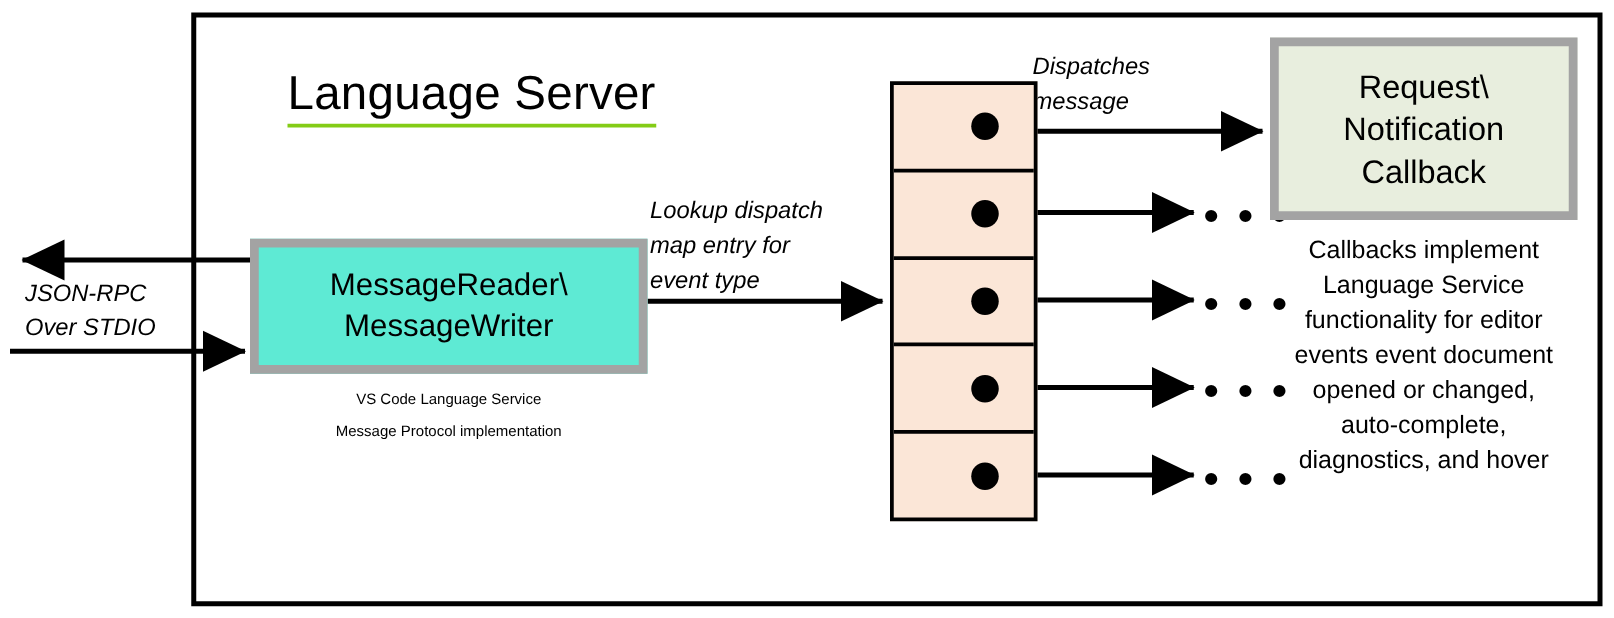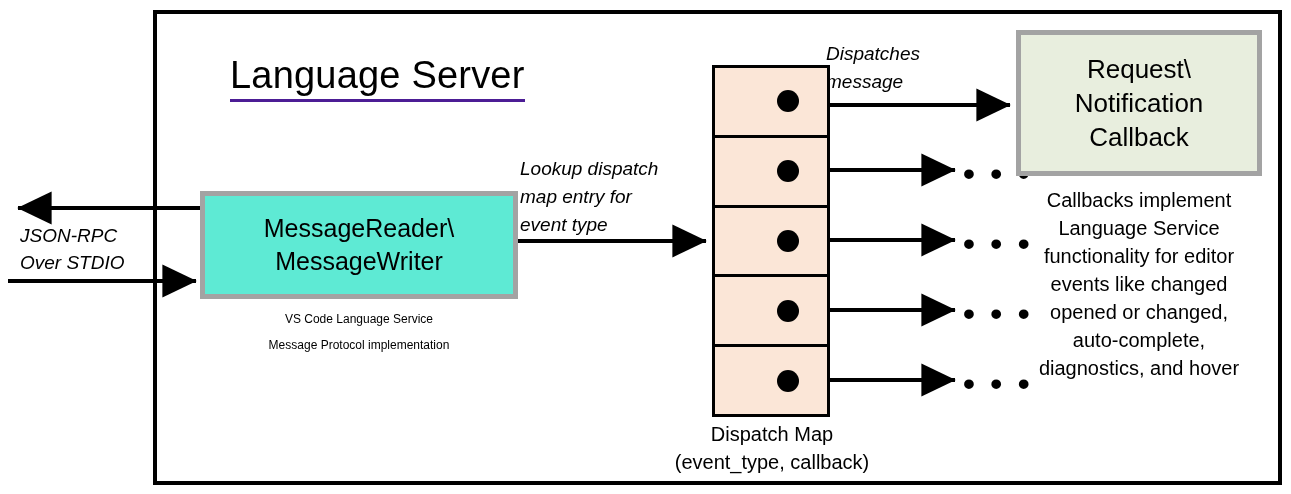--- a/index.html
+++ b/index.html
@@ -33,28 +33,28 @@
   }
 
   .server-title {
     position: absolute;
     left: 230px;
     top: 52px;
     font-size: 38px;
     line-height: 46px;
     letter-spacing: 0.2px;
     white-space: nowrap;
-    border-bottom: 3px solid #4c1d95;
+    border-bottom: 3px solid #84cc16;
     padding-bottom: 1px;
   }
 
   
   .node-box {
     position: absolute;
-    border: 5px solid #a3a3a3;
+    border: 7px solid #a3a3a3;
     box-sizing: border-box;
     display: flex;
     align-items: center;
     justify-content: center;
     text-align: center;
   }
   .node-box .node-label {
     font-size: 25px;
     line-height: 33px;
     white-space: pre-line;
@@ -265,34 +265,32 @@
     <div class="map-row">
       <span class="map-dot"></span>
     </div>
     <div class="map-row">
       <span class="map-dot"></span>
     </div>
     <div class="map-row">
       <span class="map-dot"></span>
     </div>
   </div>
-  <div class="caption caption-dispatch">Dispatch Map
-(event_type, callback)</div>
 
   <div class="ellipsis" style="left:963px; top:156px;">• • •</div>
   <div class="ellipsis" style="left:963px; top:226px;">• • •</div>
   <div class="ellipsis" style="left:963px; top:296px;">• • •</div>
   <div class="ellipsis" style="left:963px; top:366px;">• • •</div>
 
   <div class="node-box callback-box">
     <div class="node-label">Request\
 Notification
 Callback</div>
   </div>
   <div class="caption caption-callback">Callbacks implement
 Language Service
 functionality for editor
-events like changed
+events event document
 opened or changed,
 auto-complete,
 diagnostics, and hover</div>
 
 </div>
 
 </body></html>

